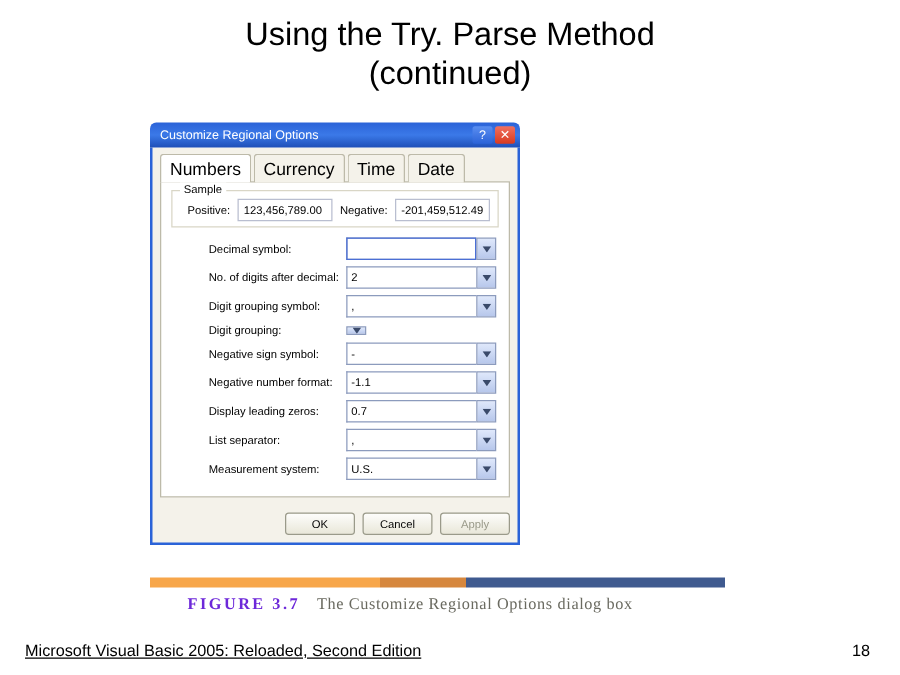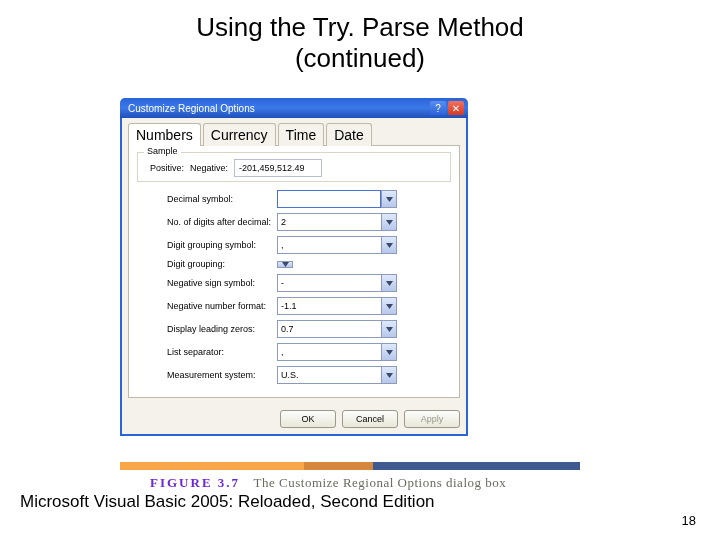--- a/index.html
+++ b/index.html
@@ -15,21 +15,21 @@
   .slide-title {
     text-align: center;
     font-size: 26px;
     margin-top: 12px;
     line-height: 1.2;
   }
   .dialog-wrap {
     position: absolute;
     left: 120px;
     top: 98px;
-    width: 348px;
+    width: 296px;
   }
   .titlebar {
     height: 20px;
     background: linear-gradient(to bottom, #2b63d8, #3b79e8 50%, #1e4fb8);
     border-radius: 5px 5px 0 0;
     display: flex;
     align-items: center;
     padding: 0 4px;
     color: #fff;
     font-size: 10px;
@@ -182,22 +182,23 @@
   }
   .figure-caption .fignum {
     color: #6d28d9;
     font-weight: bold;
     letter-spacing: 2px;
     margin-right: 10px;
   }
   .footer-left {
     position: absolute;
     left: 20px;
-    bottom: 28px;
-    font-size: 17px;
+    bottom: 12px;
+    font-size: 13px;
+    text-decoration: underline;
   }
   .footer-right {
     position: absolute;
     right: 24px;
     bottom: 12px;
     font-size: 13px;
   }
 </style>
 </head>
 <body>
@@ -220,20 +221,21 @@
       <div class="tab">Currency</div>
       <div class="tab">Time</div>
       <div class="tab">Date</div>
     </div>
     <div class="tab-content">
 
       <div class="sample-group">
         <span class="legend">Sample</span>
         <div class="sample-row">
           <label>Positive:</label>
+          <div class="sample-box">123,456,789.00</div>
           <label>Negative:</label>
           <div class="sample-box">-201,459,512.49</div>
         </div>
       </div>
 
       <div class="fields">
 
         <div class="field-row">
           <span class="flabel">Decimal symbol:</span>
           <div class="combo">

